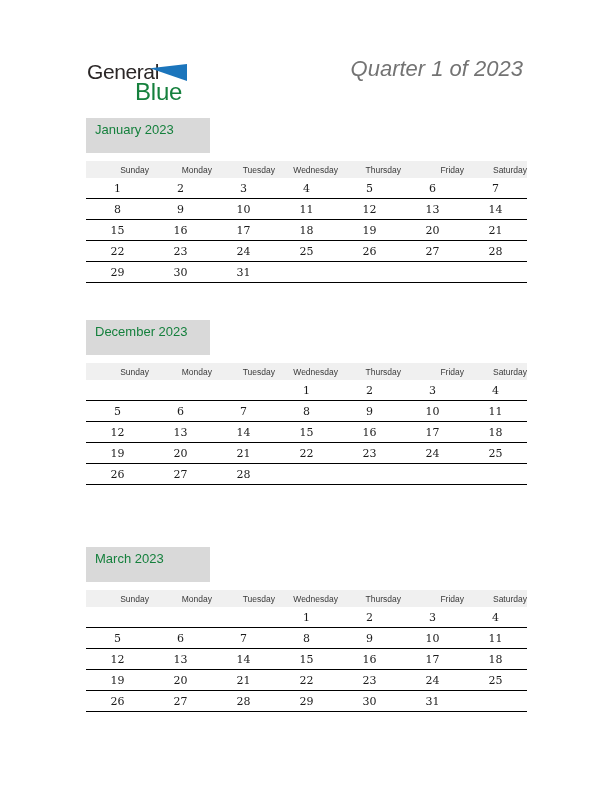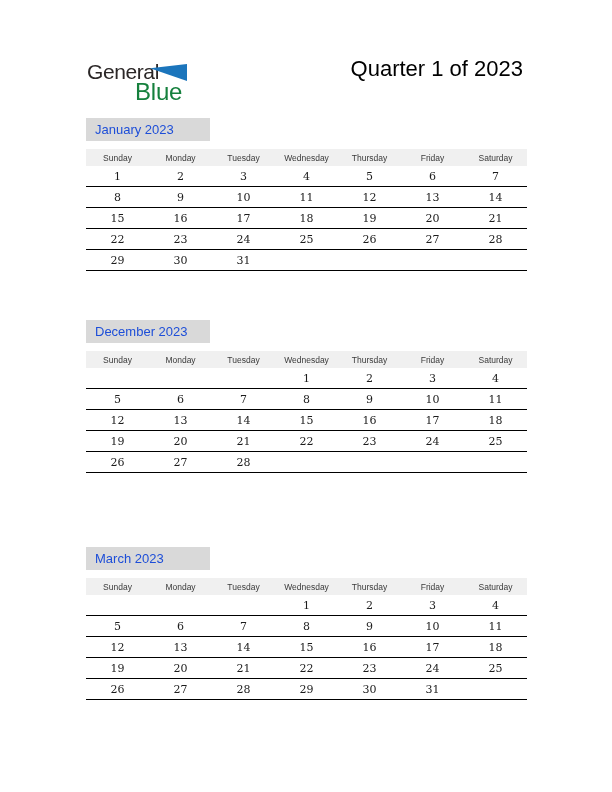--- a/index.html
+++ b/index.html
@@ -26,40 +26,40 @@
     background: #1b75bc;
     clip-path: polygon(0 25%, 100% 0, 100% 100%);
   }
   .brand-blue {
     position: absolute; left: 48px; top: 20px;
     font-size: 24px; letter-spacing: -0.2px;
     color: #15803d; line-height: 1.05; white-space: nowrap;
   }
   .doc-title {
     position: absolute; right: 89px; top: 56px;
-    font-size: 22px; color: #000000; white-space: nowrap;
+    font-size: 22px; color: #737373; white-space: nowrap; font-style: italic;
   }
 
   
   .month { position: absolute; left: 86px; width: 441px; }
   #month-jan { top: 118px; }
   #month-feb { top: 320px; }
   #month-mar { top: 524px; margin-top: 23px; }
 
   .month-label {
-    width: 124px; height: 23px; line-height: 23px;
+    width: 124px; height: 35px; line-height: 23px;
     box-sizing: border-box; padding-left: 9px;
     background: #d9d9d9;
-    font-size: 13px; color: #1d4ed8;
+    font-size: 13px; color: #15803d;
   }
   .weekday-row {
     margin-top: 8px; height: 17px;
     background: #f0f0f0;
     display: grid; grid-template-columns: repeat(7, 1fr);
-    align-items: center; text-align: center;
+    align-items: center; text-align: right;
     font-size: 8.5px; color: #3a3a3a;
   }
   .date-row {
     height: 21px; box-sizing: border-box;
     border-bottom: 1px solid #000000;
     display: grid; grid-template-columns: repeat(7, 1fr);
     align-items: center; text-align: center;
     font-family: "DejaVu Serif", "Liberation Serif", serif;
     font-size: 11px; color: #1c1c1c;
   }

